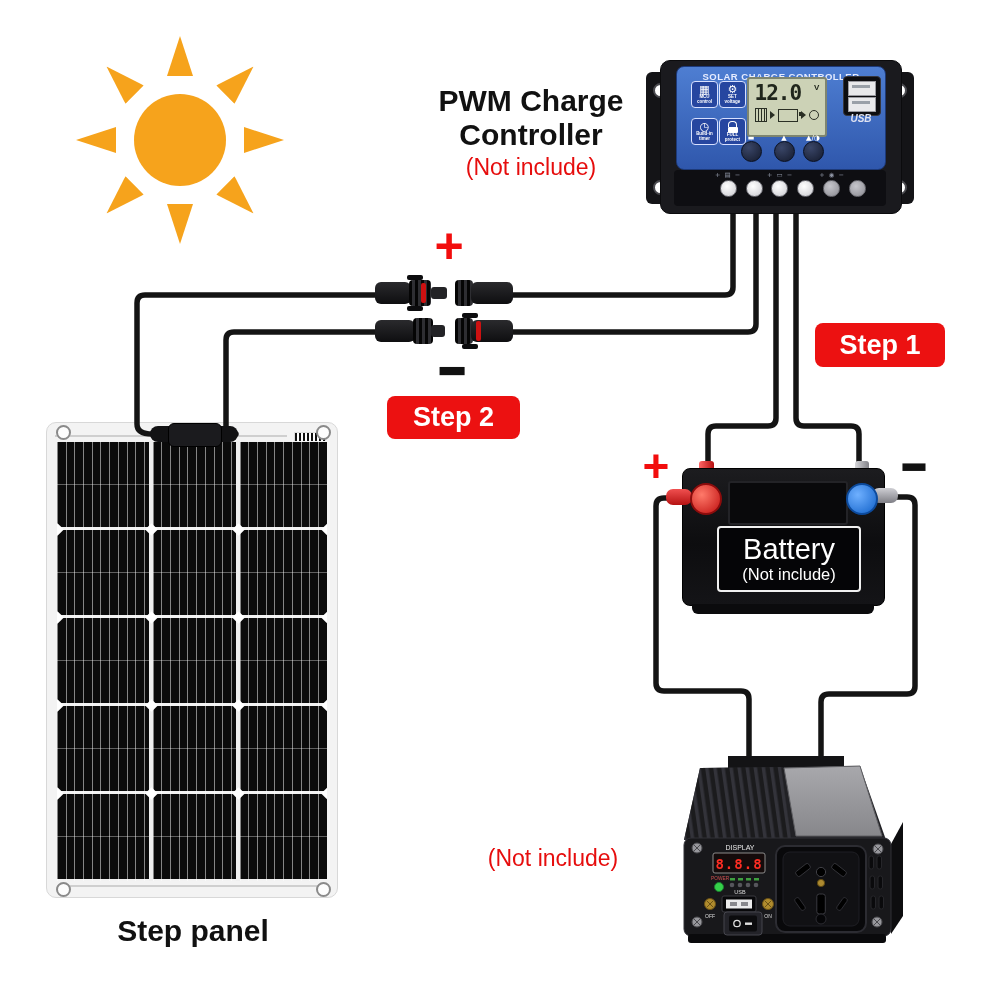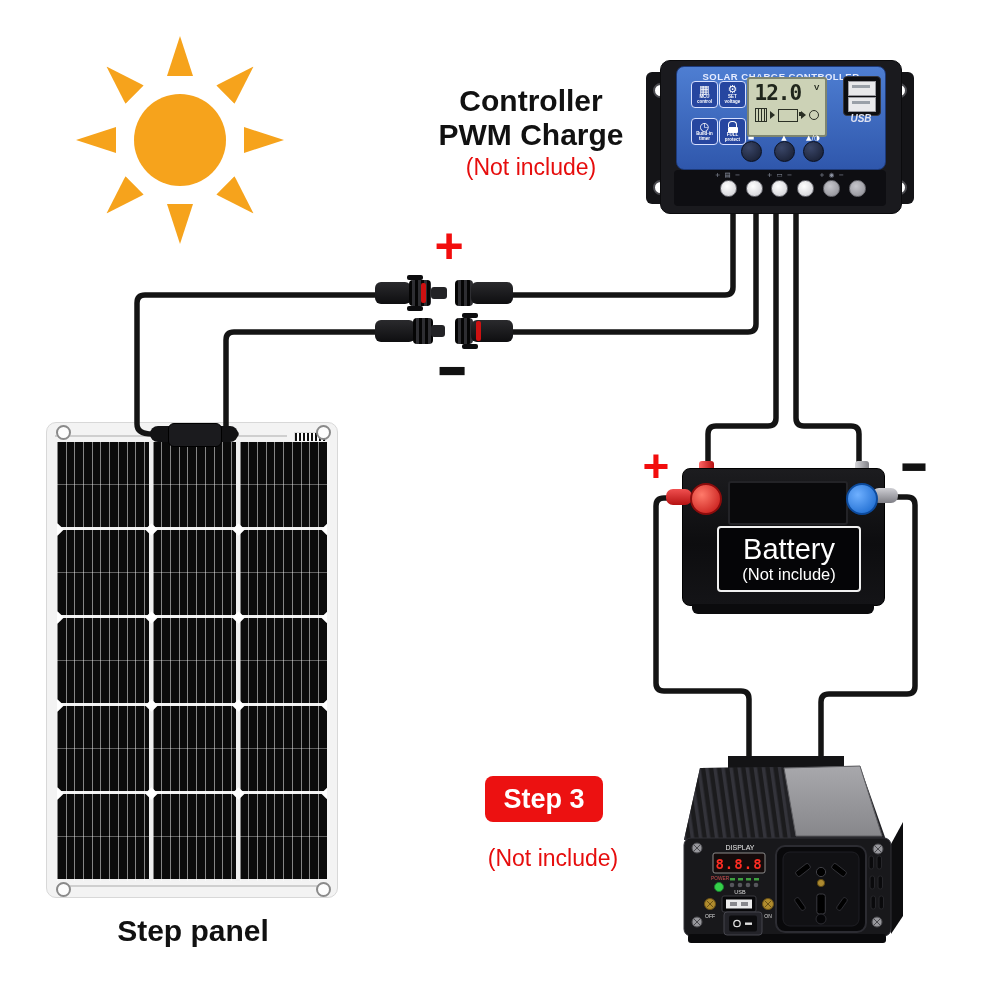--- a/index.html
+++ b/index.html
@@ -202,22 +202,22 @@
   </div>
 
   <div class="abs lbl flexc" style="left:429px;top:226px;width:40px;height:40px;">
     <span class="sign sign-plus">+</span>
   </div>
   <div class="abs lbl flexc" style="left:432px;top:350px;width:40px;height:40px;">
     <span class="sign sign-minus">−</span>
   </div>
 
   <div class="abs lbl pwm-box">
+    <div class="l1">PWM Charge</div>
     <div class="l1">Controller</div>
-    <div class="l1">PWM Charge</div>
     <div class="note-red">(Not include)</div>
   </div>
 
   <div class="abs comp cc-ear" style="left:646px;top:72px;">
     <span class="cc-hole" style="left:7px;top:11px;"></span>
     <span class="cc-hole" style="left:7px;top:108px;"></span>
   </div>
   <div class="abs comp cc-ear" style="left:884px;top:72px;">
     <span class="cc-hole" style="left:8px;top:11px;"></span>
     <span class="cc-hole" style="left:8px;top:108px;"></span>
@@ -283,22 +283,25 @@
     <span class="term-icons" style="left:80px;">+ ▭ −</span>
     <span class="term-icons" style="left:132px;">+ ◉ −</span>
     <span class="term-screw" style="left:46px;"></span>
     <span class="term-screw" style="left:72px;"></span>
     <span class="term-screw" style="left:97px;"></span>
     <span class="term-screw" style="left:123px;"></span>
     <span class="term-screw dim" style="left:149px;"></span>
     <span class="term-screw dim" style="left:175px;"></span>
   </div>
 
-  <div class="abs lbl badge flexc" style="left:485px;top:776px;width:118px;height:46px;">
-    <span>Step 3</span>
+  <div class="abs lbl badge flexc" style="left:815px;top:323px;width:130px;height:44px;">
+    <span>Step 1</span>
+  </div>
+  <div class="abs lbl badge flexc" style="left:387px;top:396px;width:133px;height:43px;">
+    <span>Step 2</span>
   </div>
 
   <div class="abs comp post-red"></div>
   <div class="abs comp post-gray"></div>
   <div class="abs comp bat-body"></div>
   <div class="abs comp bat-lip"></div>
   <div class="abs comp bat-recess"></div>
   <div class="abs comp bat-label">
     <span class="bat-name">Battery</span>
     <span class="bat-note">(Not include)</span>

